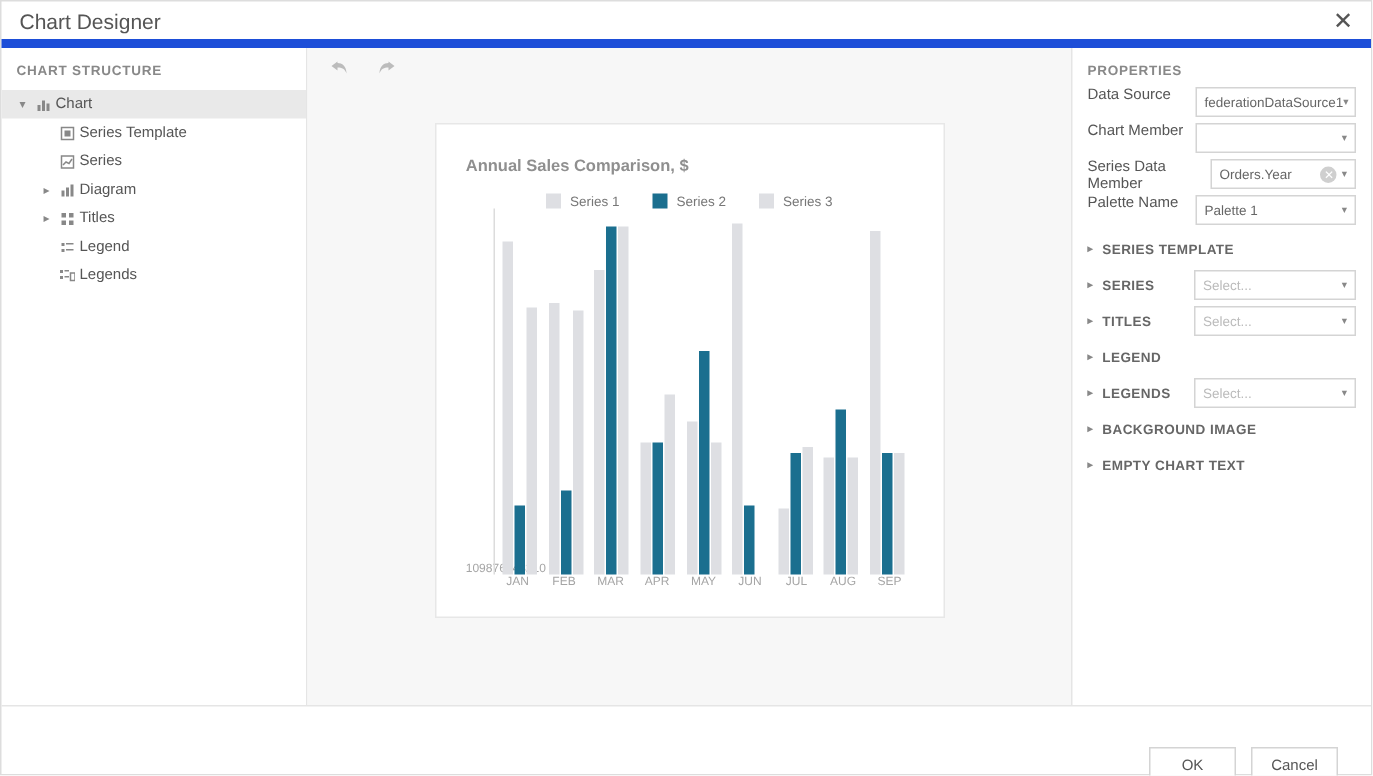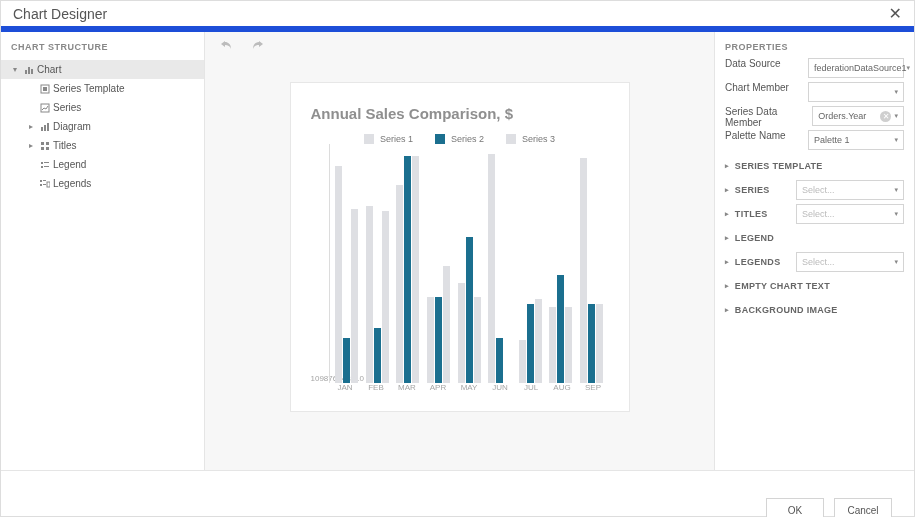--- a/index.html
+++ b/index.html
@@ -24,38 +24,38 @@
   .indent1 { padding-left:28px; }
   .indent1 .caret { width:8px; }
   .indent1.no-caret .caret { visibility:hidden; }
   
   .center { flex:1; background:#f7f7f7; display:flex; flex-direction:column; }
   .center-toolbar { height:30px; display:flex; align-items:center; padding-left:14px; gap:14px; }
   .center-toolbar .tbicon { color:#bcbcbc; cursor:pointer; }
   .center-toolbar .tbicon svg { width:16px; height:16px; }
   .canvas-wrap { flex:1; display:flex; align-items:flex-start; justify-content:center; padding-top:20px;}
   .canvas { width:340px; height:330px; background:#fff; border:1px solid #e7e7e7; padding:22px 20px 14px 20px; display:flex; flex-direction:column;}
-  .chart-title { font-size:15px; font-weight:600; color:#8f8f8f; margin-bottom:12px;}
+  .chart-title { font-size:11px; font-weight:600; color:#8f8f8f; margin-bottom:12px;}
   .legend { display:flex; justify-content:center; gap:22px; font-size:9px; color:#777; }
   .legend .item { display:flex; align-items:center; gap:6px;}
   .legend .swatch { width:10px; height:10px; }
   .plot { flex:1; position:relative; display:flex; }
   .y-axis { width:18px; display:flex; justify-content:space-between; align-items:flex-end; font-size:8px; color:#a5a5a5; padding-bottom:14px;}
   .plot-main { flex:1; display:flex; flex-direction:column; }
   .bars-area { flex:1; position:relative; border-left:1px solid #dcdcdc; }
   .bars-row { position:absolute; inset:0; display:flex; align-items:flex-end; padding:0 2px;}
   .group { flex:1; display:flex; align-items:flex-end; justify-content:center; gap:1px; height:100%;}
   .bar { width:7px; }
   .x-axis { height:14px; display:flex; border-left:1px solid transparent;}
   .x-axis .tick { flex:1; text-align:center; font-size:8px; color:#a5a5a5; }
   
   .right { width:200px; border-left:1px solid #e5e5e5; padding:10px 10px 0 10px; font-size:10px; color:#555;}
   .prop-row { display:flex; align-items:flex-start; justify-content:space-between; height:24px;}
   .prop-label { font-size:10px; color:#555;}
-  .select { width:96px; height:20px; border:1px solid #d4d4d4; background:#fff; display:flex; align-items:center; justify-content:space-between; padding:0 5px; font-size:9px; color:#666; position:relative; cursor:pointer;}
+  .select { width:107px; height:20px; border:1px solid #d4d4d4; background:#fff; display:flex; align-items:center; justify-content:space-between; padding:0 5px; font-size:9px; color:#666; position:relative; cursor:pointer;}
   .select .caret-d { font-size:7px; color:#888;}
   .select .clear { width:11px; height:11px; border-radius:50%; background:#cfcfcf; color:#fff; font-size:8px; display:flex; align-items:center; justify-content:center; margin-right:3px;}
   .select .placeholder { color:#bbb; }
   .section { display:flex; align-items:center; height:24px; font-size:9px; font-weight:600; letter-spacing:0.3px; color:#666; cursor:pointer;}
   .section .tri { font-size:7px; color:#888; margin-right:6px;}
   .section-row { display:flex; align-items:center; justify-content:space-between; height:24px; }
   .section-select { width:108px; }
   
   .footer { height:46px; border-top:1px solid #e5e5e5; display:flex; align-items:center; justify-content:flex-end; gap:10px; padding-right:22px;}
   .btn { min-width:58px; height:24px; border:1px solid #d4d4d4; background:#fff; font-size:10px; color:#555; display:flex; align-items:center; justify-content:center; cursor:pointer;margin-top:33px;}
@@ -333,25 +333,25 @@
             <span>LEGENDS</span>
           </div>
         <div class="select section-select">
             <span class="placeholder">Select...</span>
             <span class="caret-d">▾</span>
           </div>
       </div>
 
       <div class="section">
           <span class="tri">▸</span>
-          <span>EMPTY CHART TEXT</span>
+          <span>BACKGROUND IMAGE</span>
         </div>
       <div class="section">
           <span class="tri">▸</span>
-          <span>BACKGROUND IMAGE</span>
+          <span>EMPTY CHART TEXT</span>
         </div>
 
     </div>
   </div>
 
   <div class="footer">
     <div class="btn">
         <span>OK</span>
       </div>
     <div class="btn">

